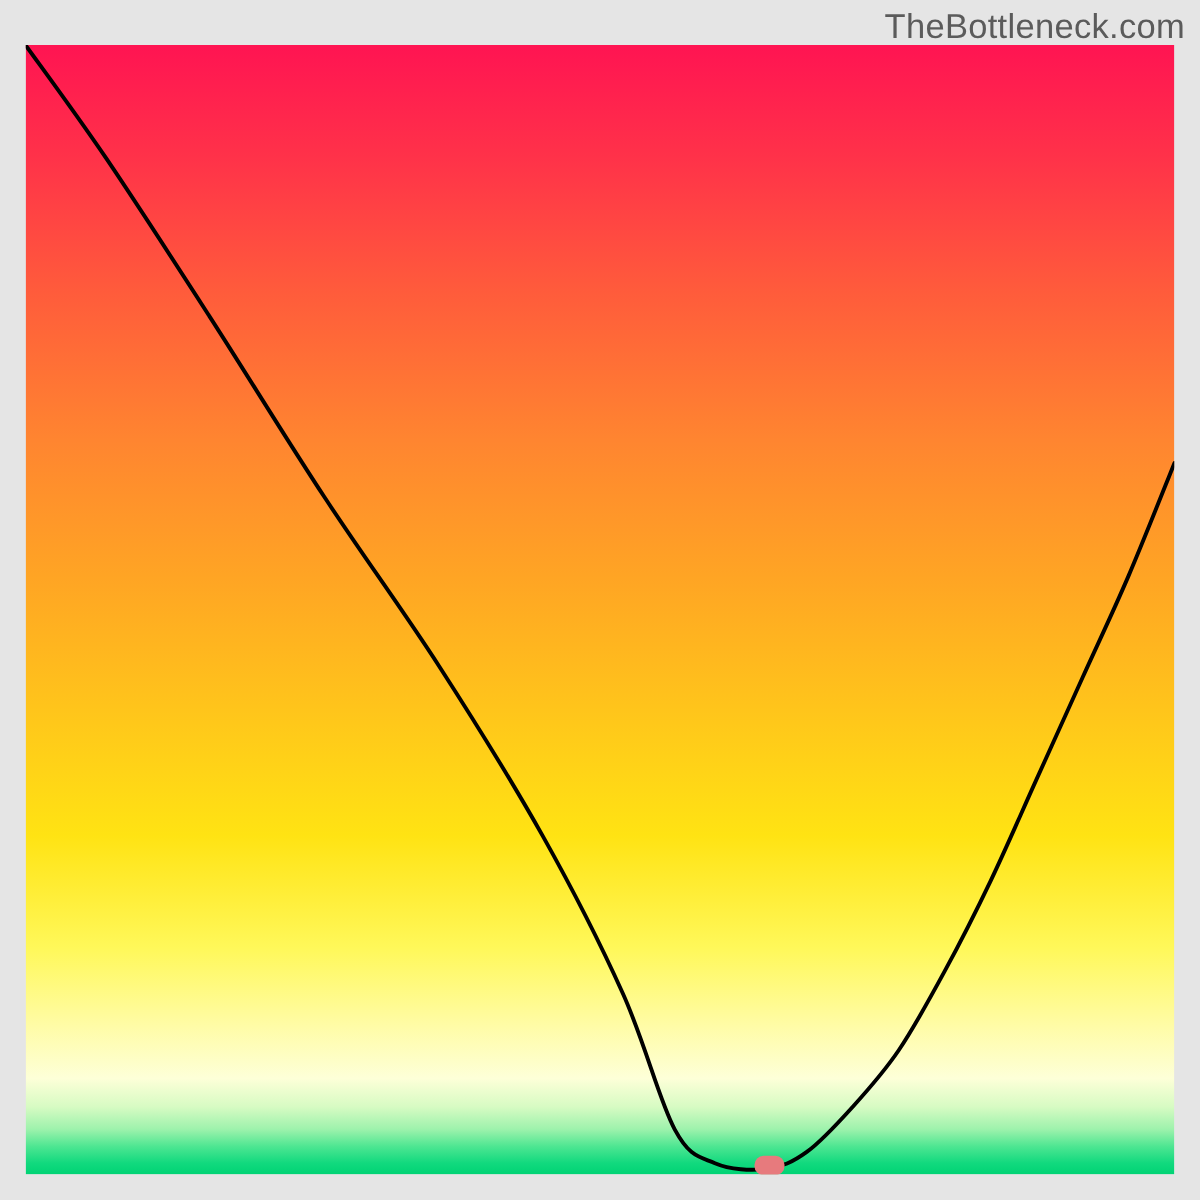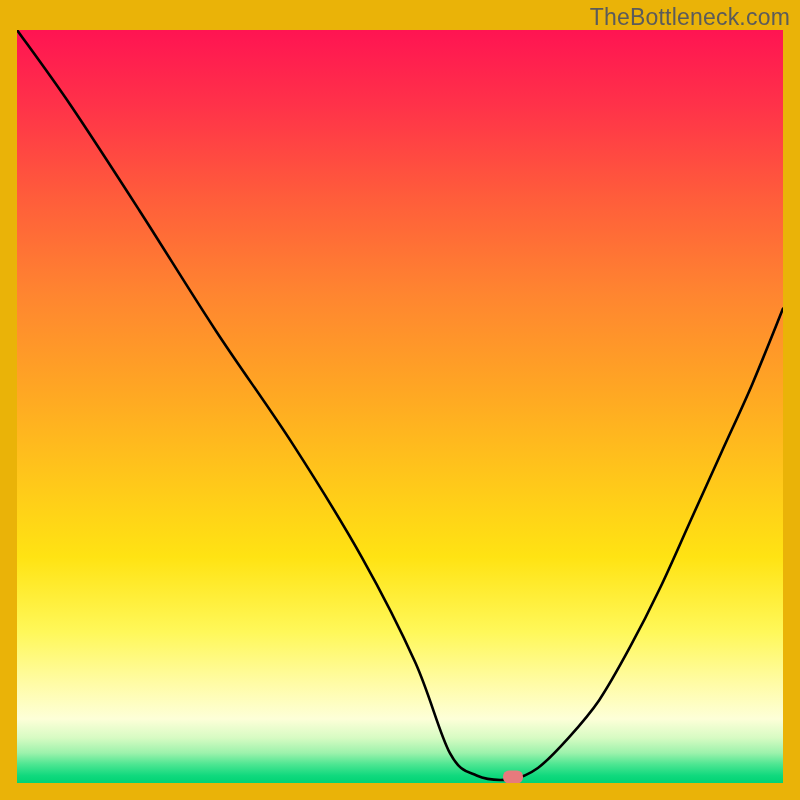--- a/index.html
+++ b/index.html
@@ -8,21 +8,21 @@
     width: 800px;
     height: 800px;
     background: #000;
     overflow: hidden;
     font-family: Arial, Helvetica, sans-serif;
   }
   .frame {
     position: relative;
     width: 800px;
     height: 800px;
-    background: #eab308;
+    background: #e5e5e5;
   }
   .watermark {
     position: absolute;
     top: 4px;
     right: 10px;
     color: #5b5b5b;
     font-size: 23px;
     font-weight: 500;
     letter-spacing: 0.2px;
     z-index: 30;

